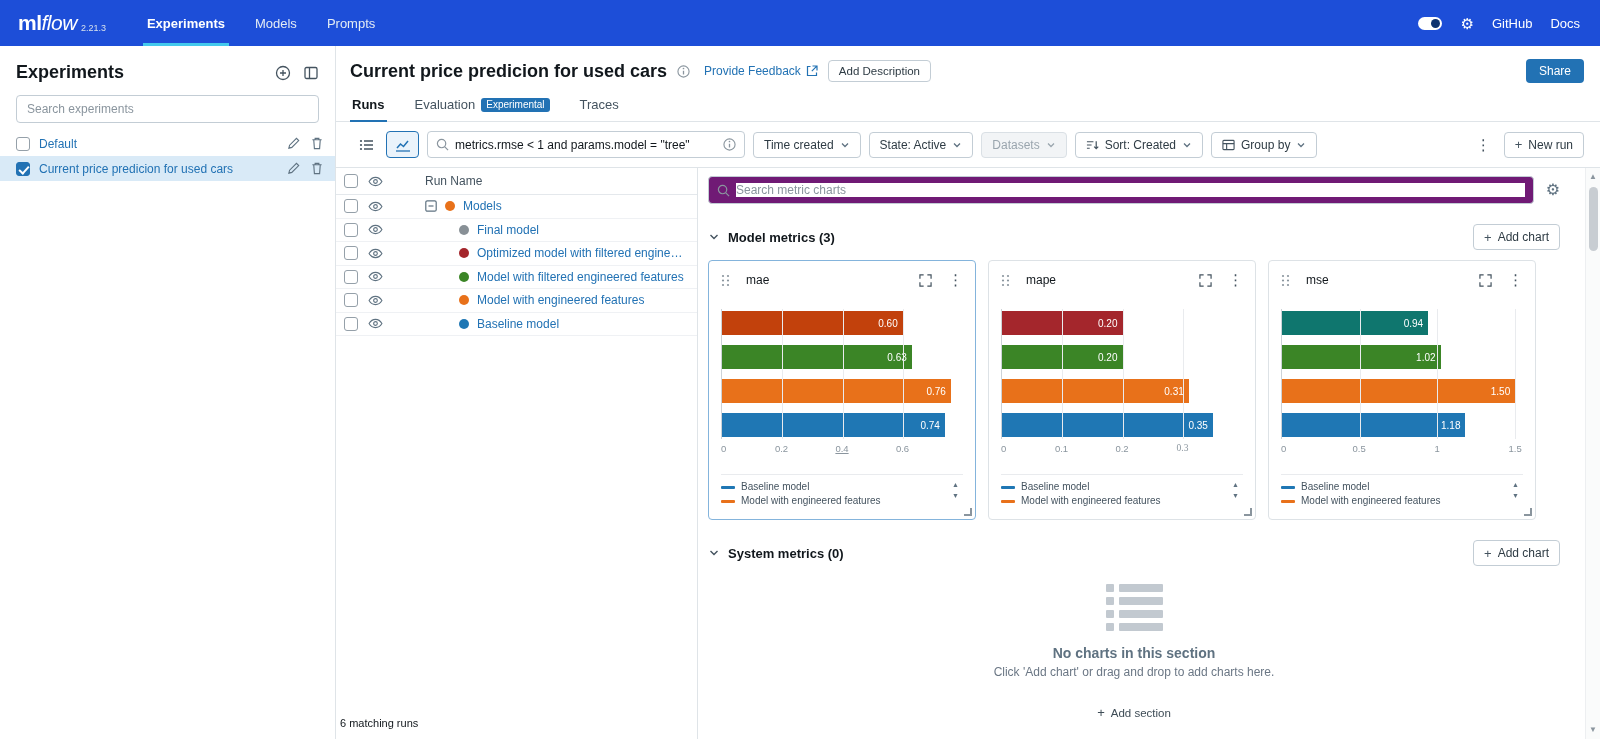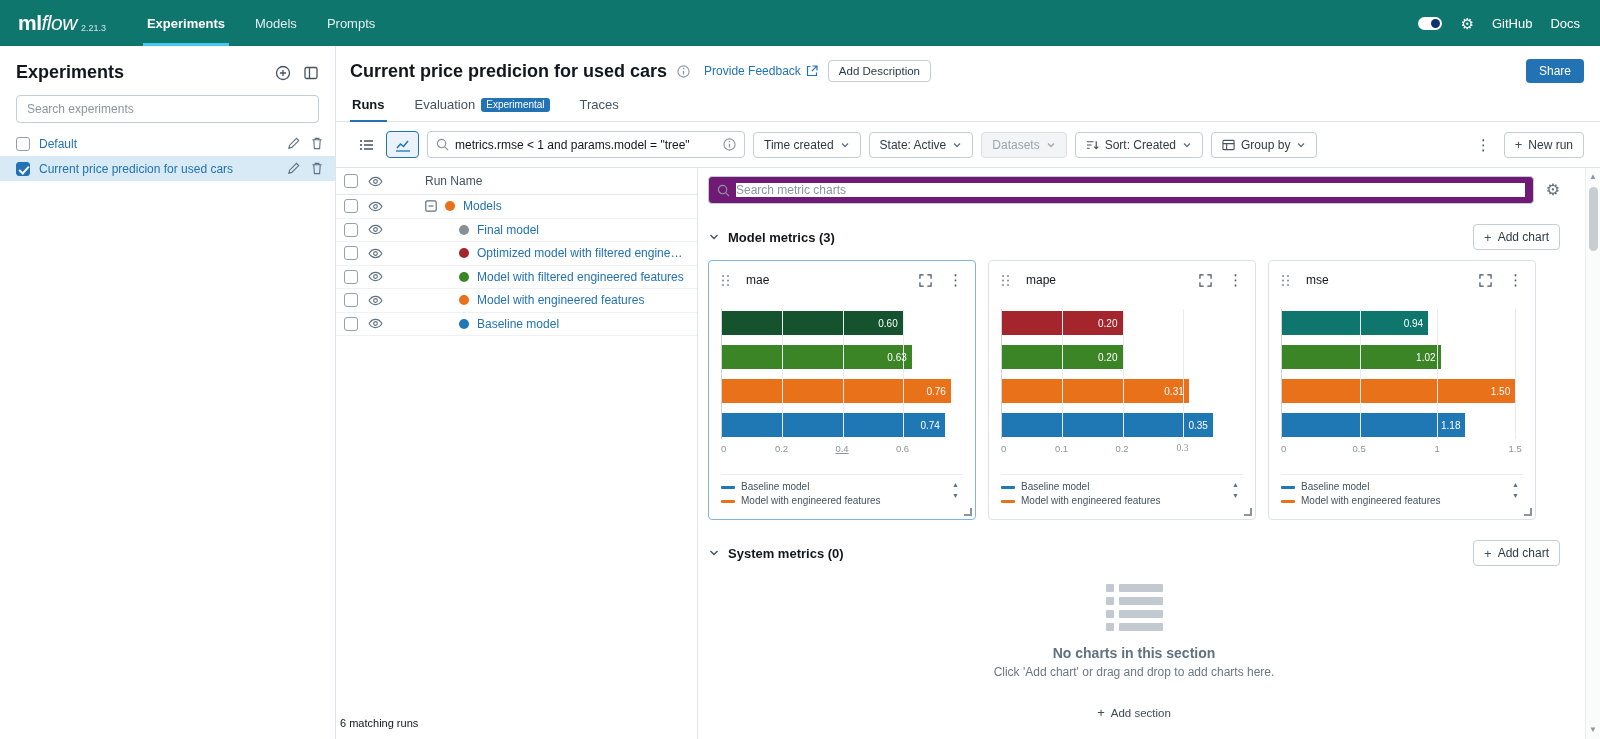--- a/index.html
+++ b/index.html
@@ -3,21 +3,21 @@
 <meta charset="utf-8">
 <style>
   * { margin:0; padding:0; box-sizing:border-box; }
   html,body { width:1600px; height:739px; overflow:hidden; background:#fff;
     font-family:"Liberation Sans", sans-serif; color:#11171C; }
   svg { display:block; }
   a { text-decoration:none; cursor:pointer; }
   input { font-family:"Liberation Sans", sans-serif; }
 
   
-  .navbar { height:46px; background:#0f766e; display:flex; align-items:stretch; padding:0 20px 0 18px; color:#fff; }
+  .navbar { height:46px; background:#1d4ed8; display:flex; align-items:stretch; padding:0 20px 0 18px; color:#fff; }
   .logo { display:flex; align-items:center; margin-right:26px; cursor:pointer; }
   .logo-ml { font-size:21px; font-weight:700; letter-spacing:-0.5px; }
   .logo-flow { font-size:21px; font-style:italic; font-weight:500; letter-spacing:-0.5px; }
   .logo-version { font-size:9px; margin-left:4px; margin-top:9px; color:#D7E1EC; }
   .nav-items { display:flex; align-items:stretch; }
   .nav-item { display:flex; align-items:center; padding:0 15px; font-size:13px; color:#E4ECF4; position:relative; cursor:pointer; }
   .nav-item.active { color:#fff; font-weight:600; }
   .nav-item.active::after { content:""; position:absolute; left:11px; right:11px; bottom:0; height:3px; background:#43C9ED; }
   .nav-right { margin-left:auto; display:flex; align-items:center; gap:18px; }
   .theme-pill { width:24px; height:13px; background:#fff; border-radius:999px; position:relative; cursor:pointer; }
@@ -468,21 +468,21 @@
               <span class="icon-btn">
                   <svg width="13" height="13" viewBox="0 0 14 14">
                     <path d="M5 1H1v4M9 1h4v4M5 13H1V9M9 13h4V9" fill="none" stroke="#44535F" stroke-width="1.3"></path>
                   </svg>
                 </span>
               <span class="kebab" style="margin-left:0;padding:0;">⋮</span>
             </div>
             <div class="plot-area">
               <div class="plot">
                   <div class="bars">
-                    <div class="bar" style="width: 75%; background: #14532d;">
+                    <div class="bar" style="width: 75%; background: #c2410c;">
                       <span class="bar-label">0.60</span>
                     </div>
                     <div class="bar" style="width: 78.75%; background: rgb(59, 133, 38);">
                       <span class="bar-label">0.63</span>
                     </div>
                     <div class="bar" style="width: 95%; background: rgb(232, 113, 26);">
                       <span class="bar-label">0.76</span>
                     </div>
                     <div class="bar" style="width: 92.5%; background: rgb(31, 119, 180);">
                       <span class="bar-label">0.74</span>

